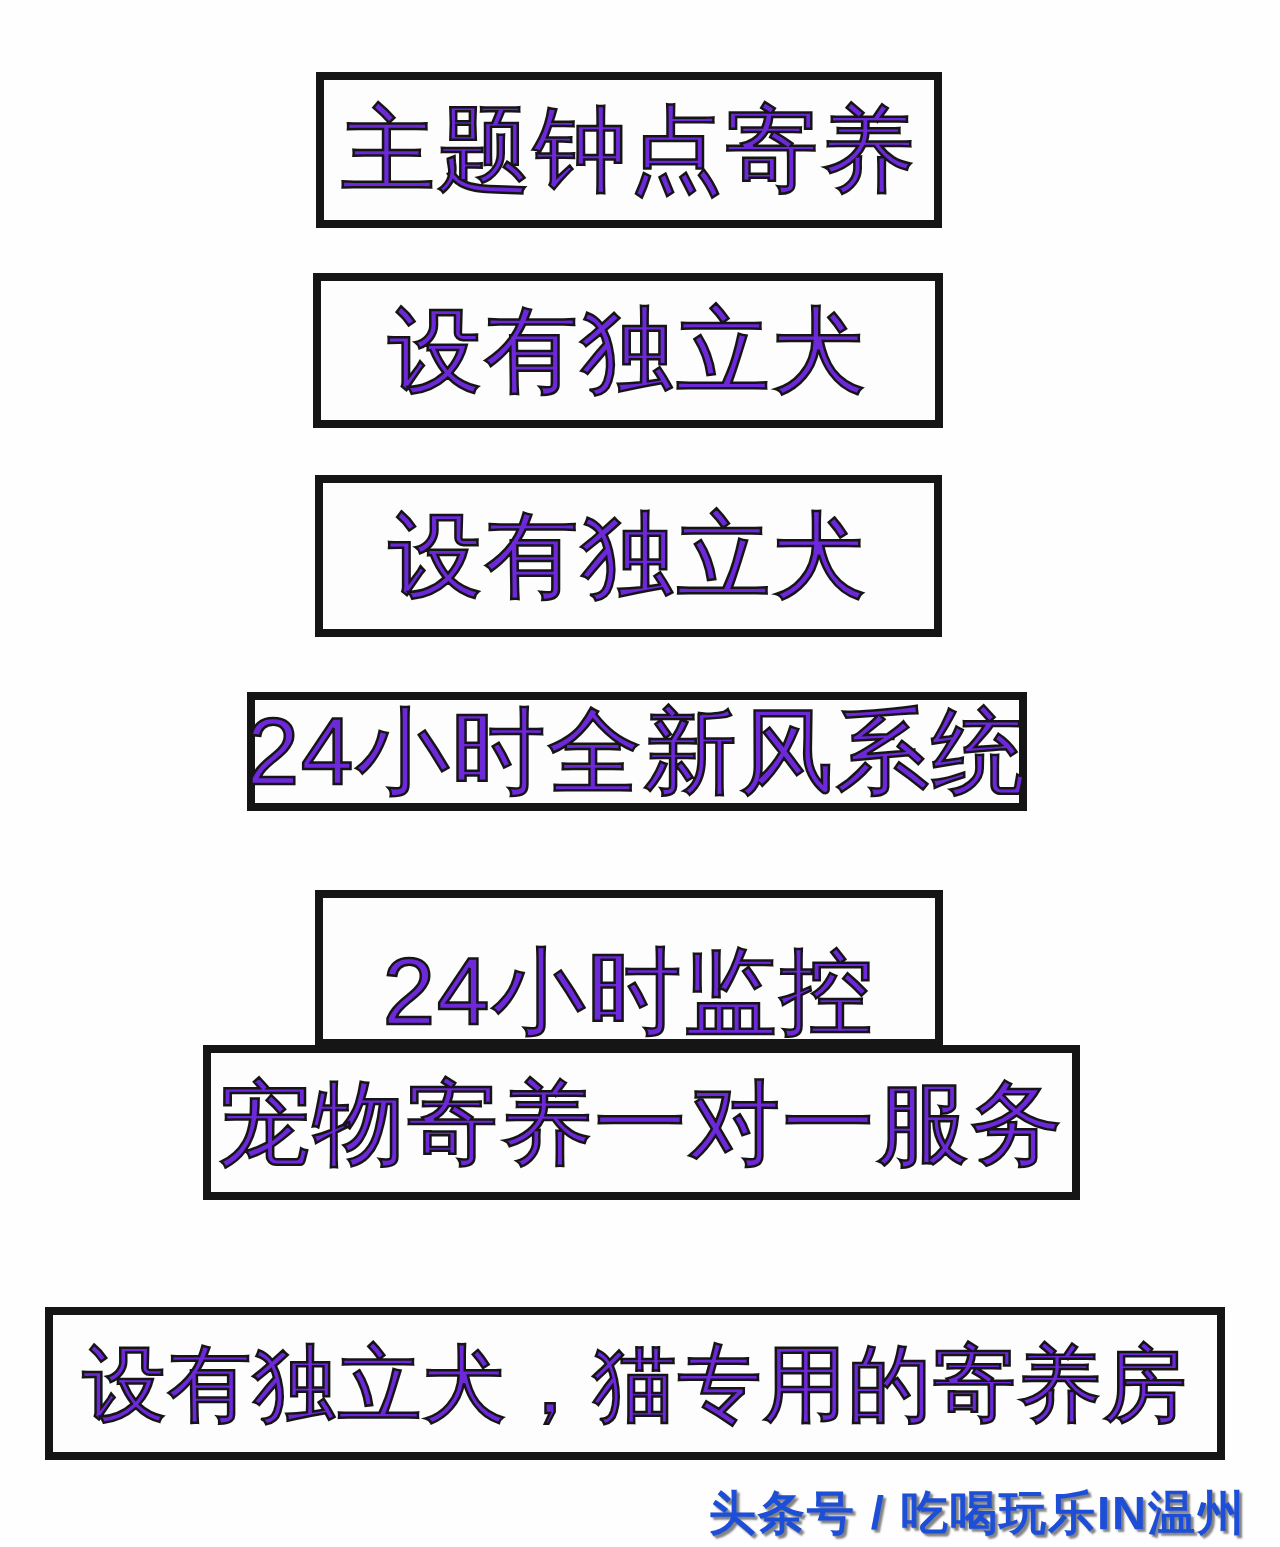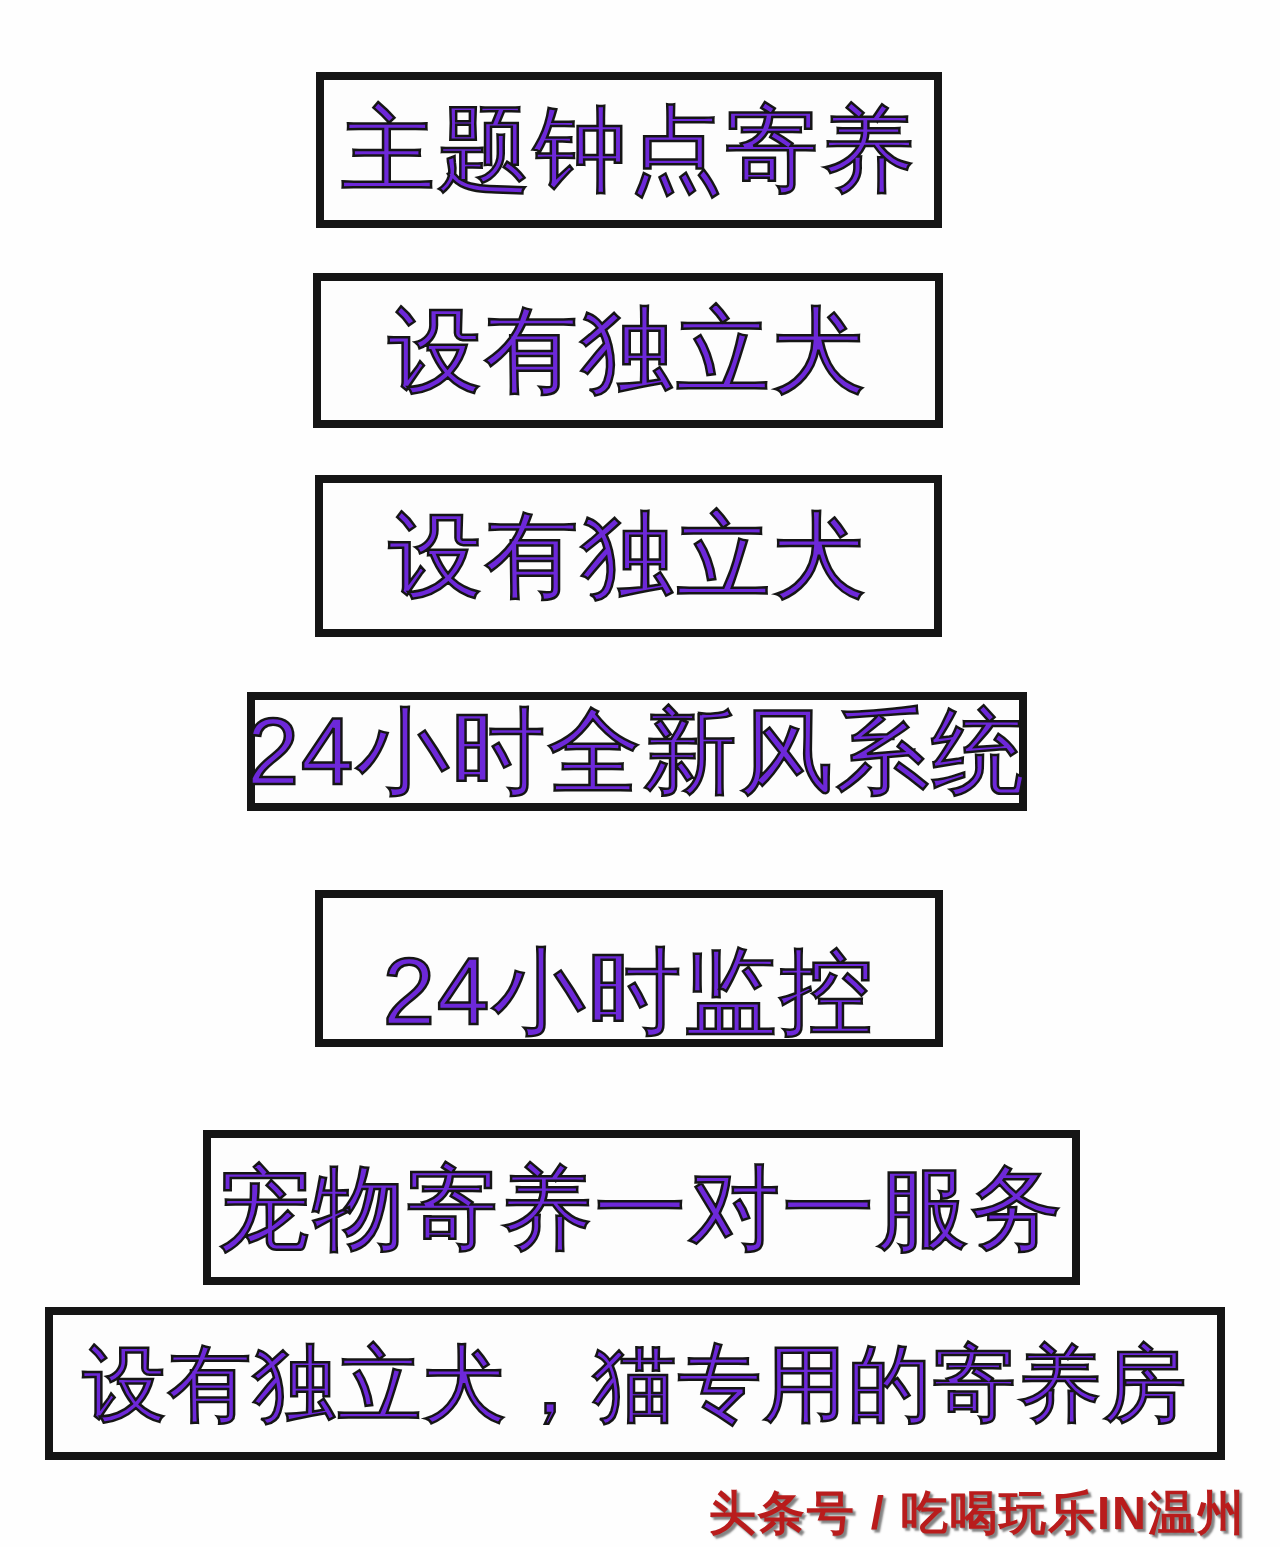--- a/index.html
+++ b/index.html
@@ -33,37 +33,37 @@
     white-space: nowrap;
     line-height: 1;
     
     -webkit-text-stroke: 2.5px #151515;
   }
   .box-1 { left: 316px; top: 72px;   width: 626px;  height: 156px; }
   .box-2 { left: 313px; top: 273px;  width: 630px;  height: 155px; }
   .box-3 { left: 315px; top: 475px;  width: 627px;  height: 162px; }
   .box-4 { left: 247px; top: 692px;  width: 780px;  height: 119px; }
   .box-5 { left: 315px; top: 890px;  width: 628px;  height: 157px; align-items: flex-end; }
-  .box-6 { left: 203px; top: 1130px; width: 877px;  height: 155px; }
+  .box-6 { left: 203px; top: 1045px; width: 877px;  height: 155px; }
   .box-7 { left: 45px;  top: 1307px; width: 1180px; height: 153px; }
 
   .box-1 .label, .box-2 .label, .box-3 .label,
   .box-4 .label, .box-5 .label { font-size: 94px; }
   .box-6 .label { font-size: 92px; }
   .box-7 .label { font-size: 84px; letter-spacing: 1px; }
 
   .watermark {
     position: absolute;
     right: 34px;
     bottom: 2px;
     font-size: 47px;
     font-weight: 700;
     letter-spacing: 2px;
     white-space: nowrap;
-    color: #b91c1c;
+    color: #1d4ed8;
     
     text-shadow:
       3px 3px 2px rgba(125,125,125,0.95),
       1px 1px 1px rgba(150,150,150,0.8);
   }
 </style>
 </head>
 <body>
 
 <div class="canvas">

